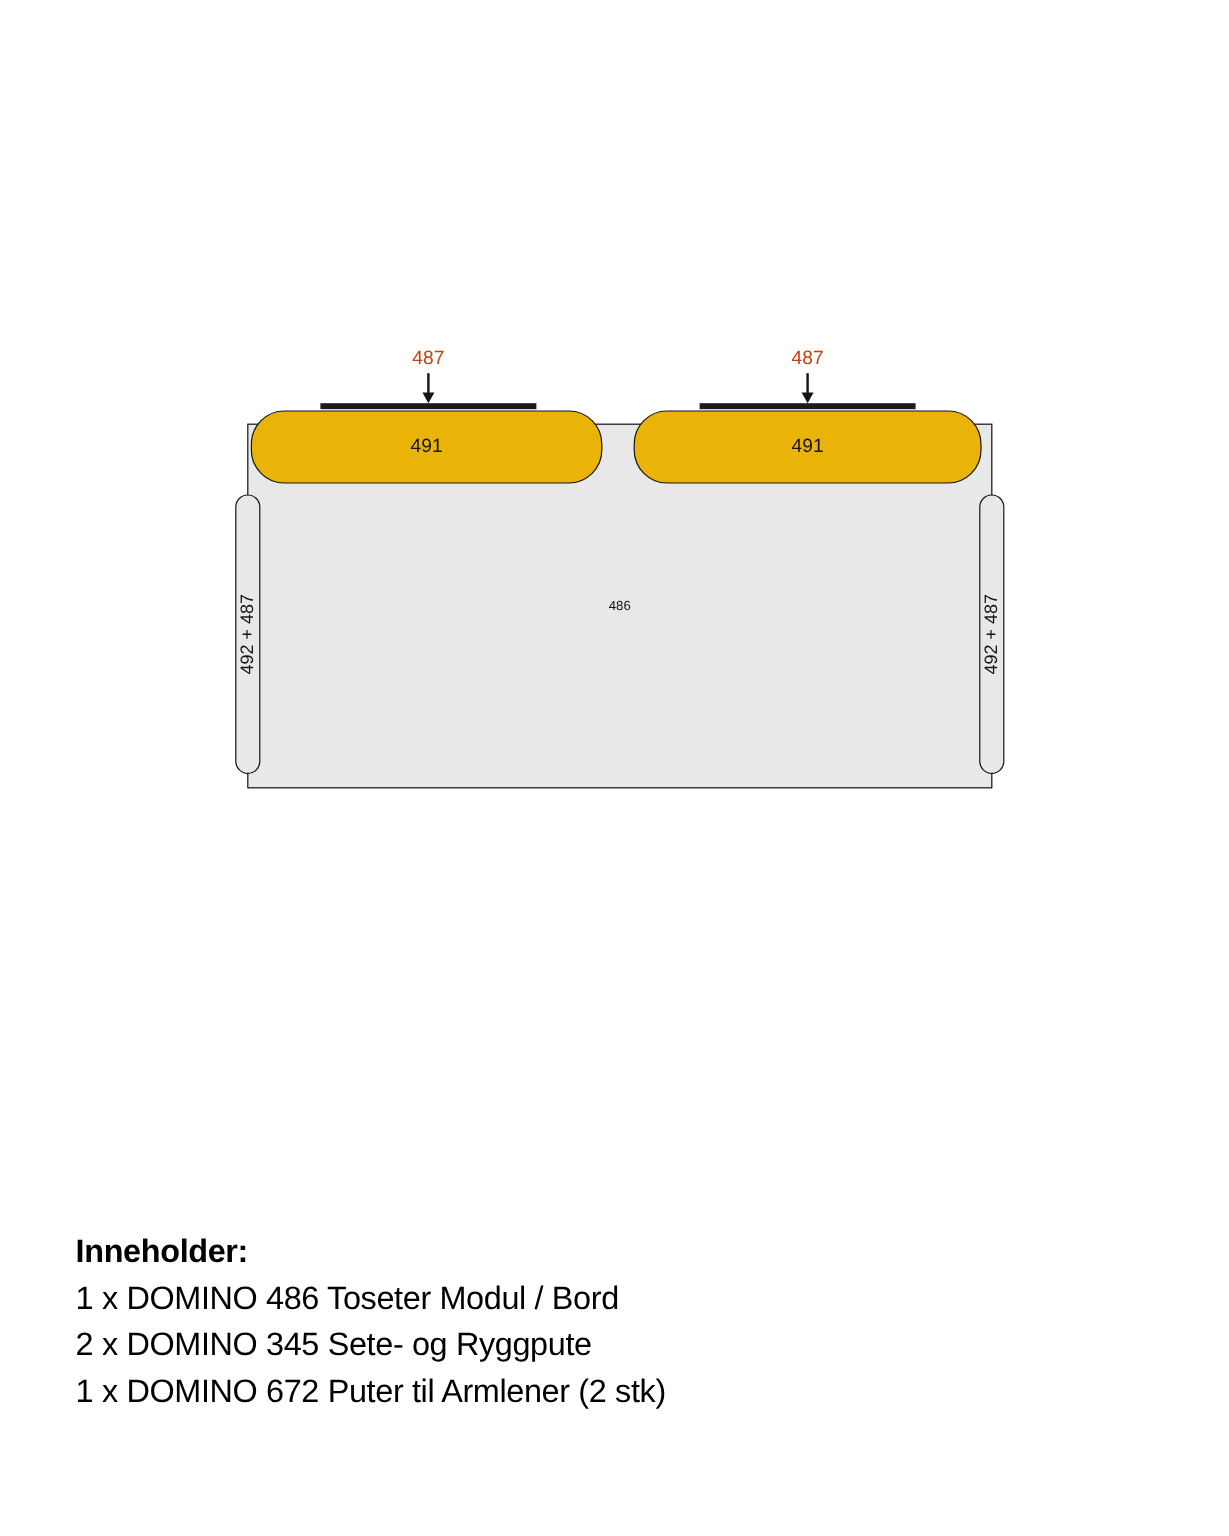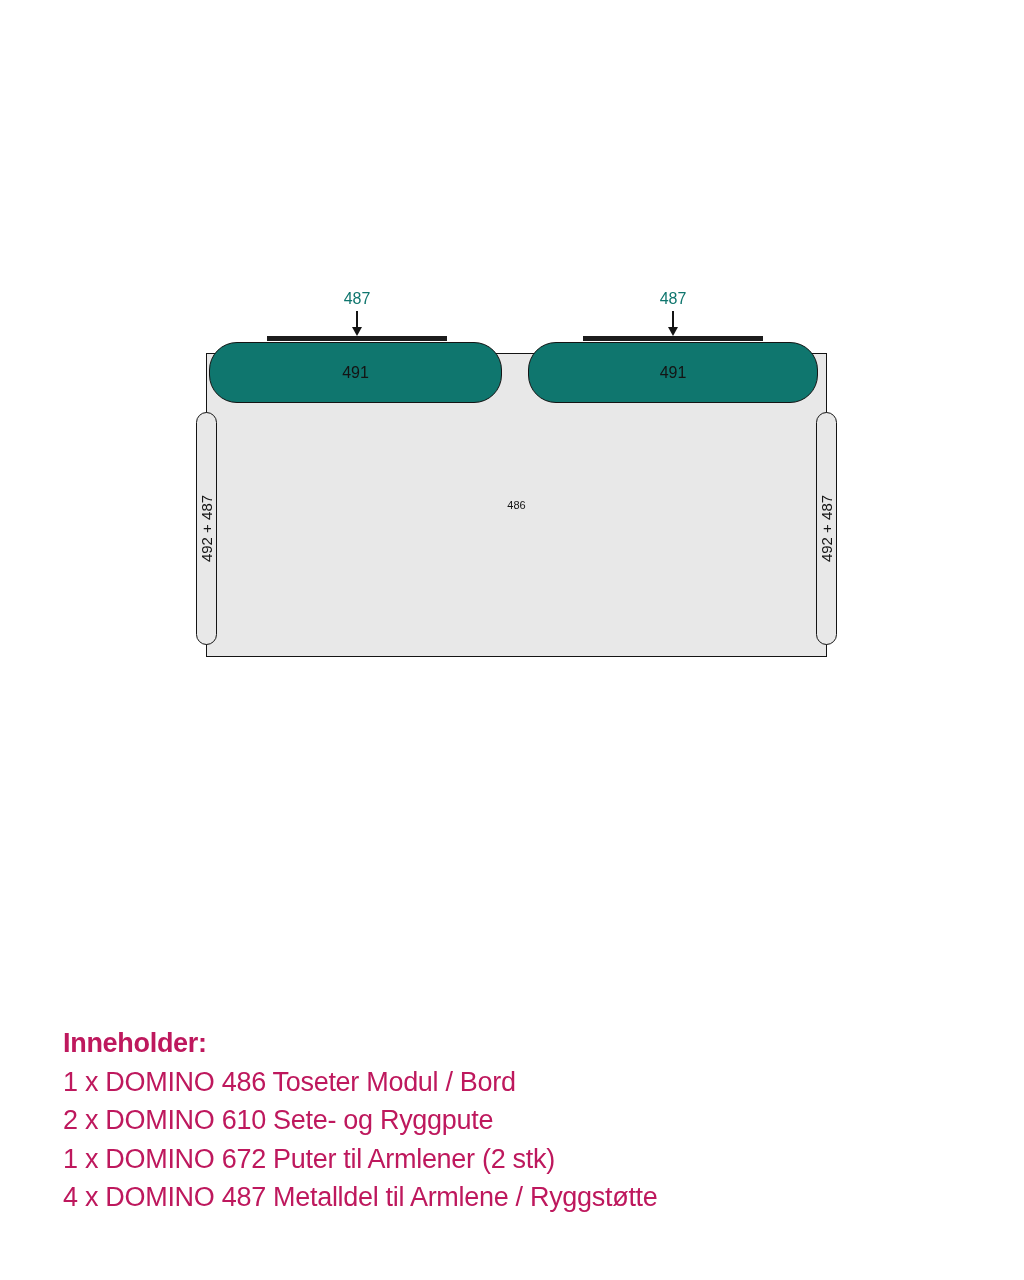--- a/index.html
+++ b/index.html
@@ -36,21 +36,21 @@
     display: flex;
     align-items: center;
     justify-content: center;
     font-size: 11px;
     color: #141414;
   }
   .cushion {
     position: absolute;
     top: 342px;
     height: 61px;
-    background: #0f766e;
+    background: #eab308;
     border: 1.6px solid #141414;
     border-radius: 28px;
     box-sizing: border-box;
     display: flex;
     align-items: center;
     justify-content: center;
     font-size: 16px;
     color: #141414;
   }
   .cushion.left  { left: 209px; width: 293px; }
@@ -63,21 +63,21 @@
     background: #1c1c1c;
   }
   .metal-bar.left  { left: 267px; }
   .metal-bar.right { left: 583px; }
   .part-callout {
     position: absolute;
     top: 290px;
     width: 80px;
     text-align: center;
     font-size: 16px;
-    color: #0f766e;
+    color: #c2410c;
   }
   .part-callout.left  { left: 317px; }
   .part-callout.right { left: 633px; }
   .arrow {
     position: absolute;
     top: 311px;
     width: 18px;
     height: 25px;
   }
   .arrow.left  { left: 348px; }
@@ -119,21 +119,21 @@
   }
   
   .contents {
     position: absolute;
     left: 63px;
     top: 1024px;
     width: 900px;
     font-size: 27px;
     line-height: 38.6px;
     letter-spacing: -0.3px;
-    color: #be185d;
+    color: #000000;
   }
   .contents .heading {
     font-weight: bold;
   }
 </style>
 </head>
 <body>
 
 <div class="page">
 
@@ -171,18 +171,17 @@
     <div class="arrow right">
       <div class="shaft"></div>
       <div class="head"></div>
     </div>
 
   </div>
 
   <div class="contents">
     <div class="heading">Inneholder:</div>
     <div class="line">1 x DOMINO 486 Toseter Modul / Bord</div>
-    <div class="line">2 x DOMINO 610 Sete- og Ryggpute</div>
+    <div class="line">2 x DOMINO 345 Sete- og Ryggpute</div>
     <div class="line">1 x DOMINO 672 Puter til Armlener (2 stk)</div>
-    <div class="line">4 x DOMINO 487 Metalldel til Armlene / Ryggstøtte</div>
   </div>
 
 </div>
 
 </body></html>

